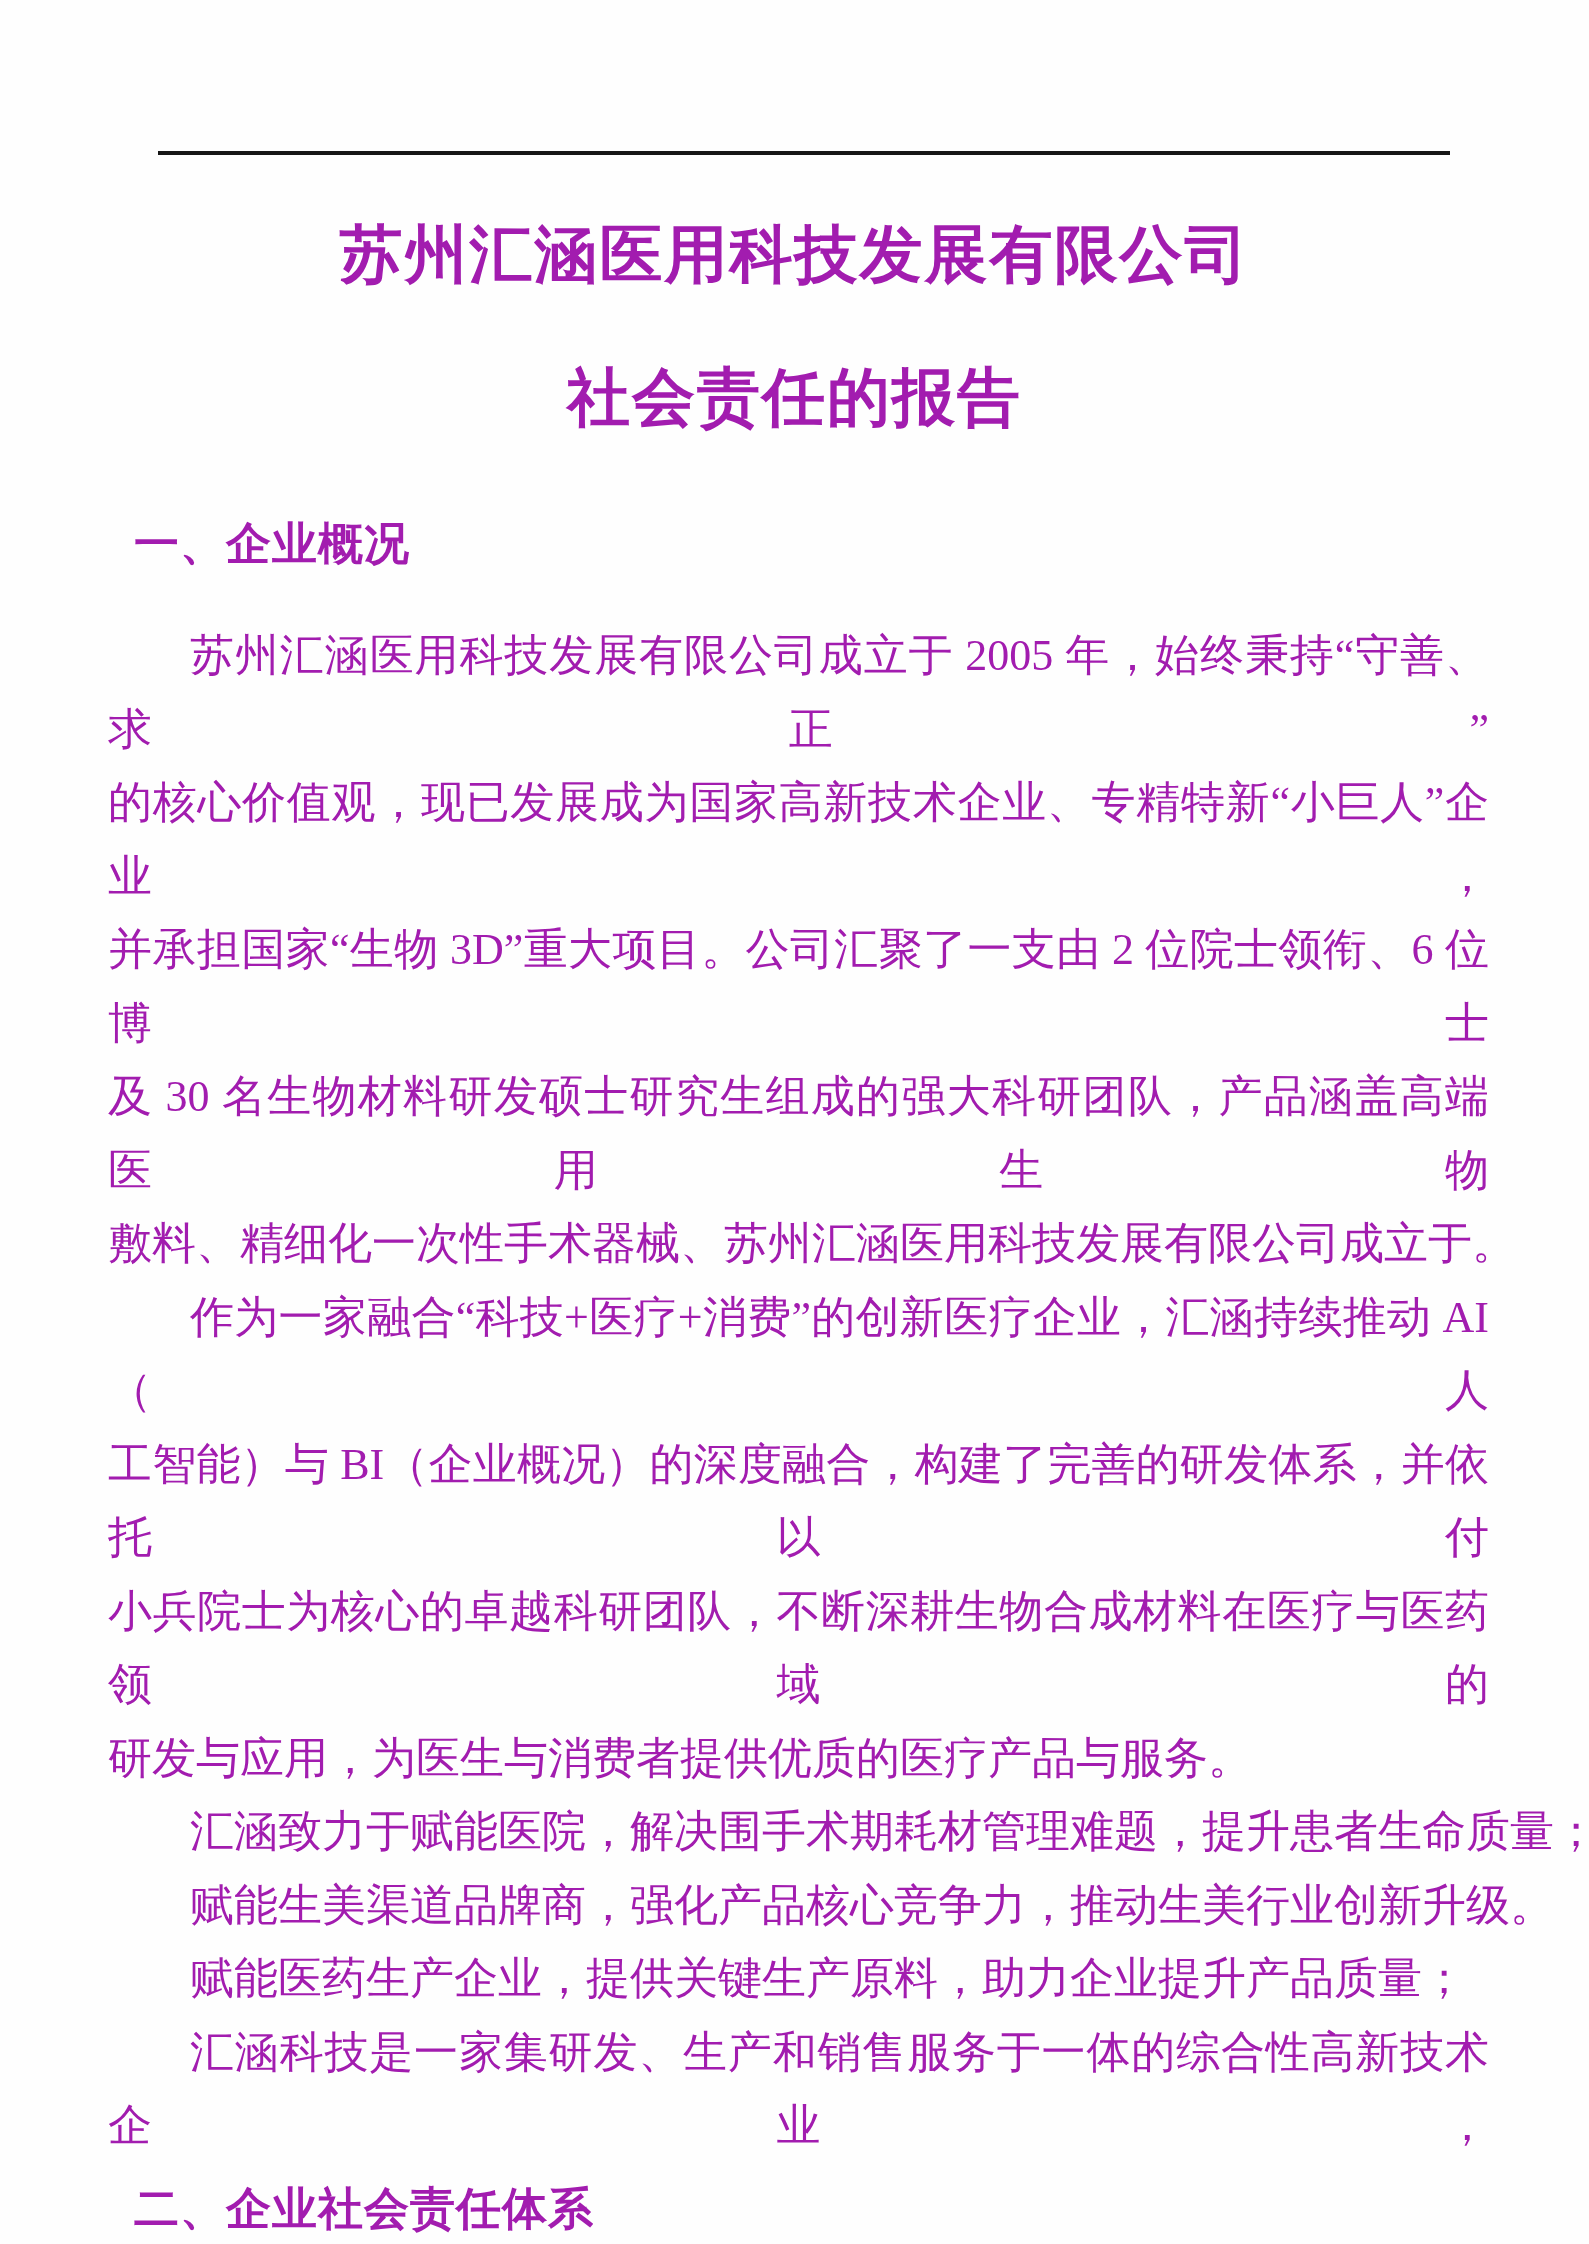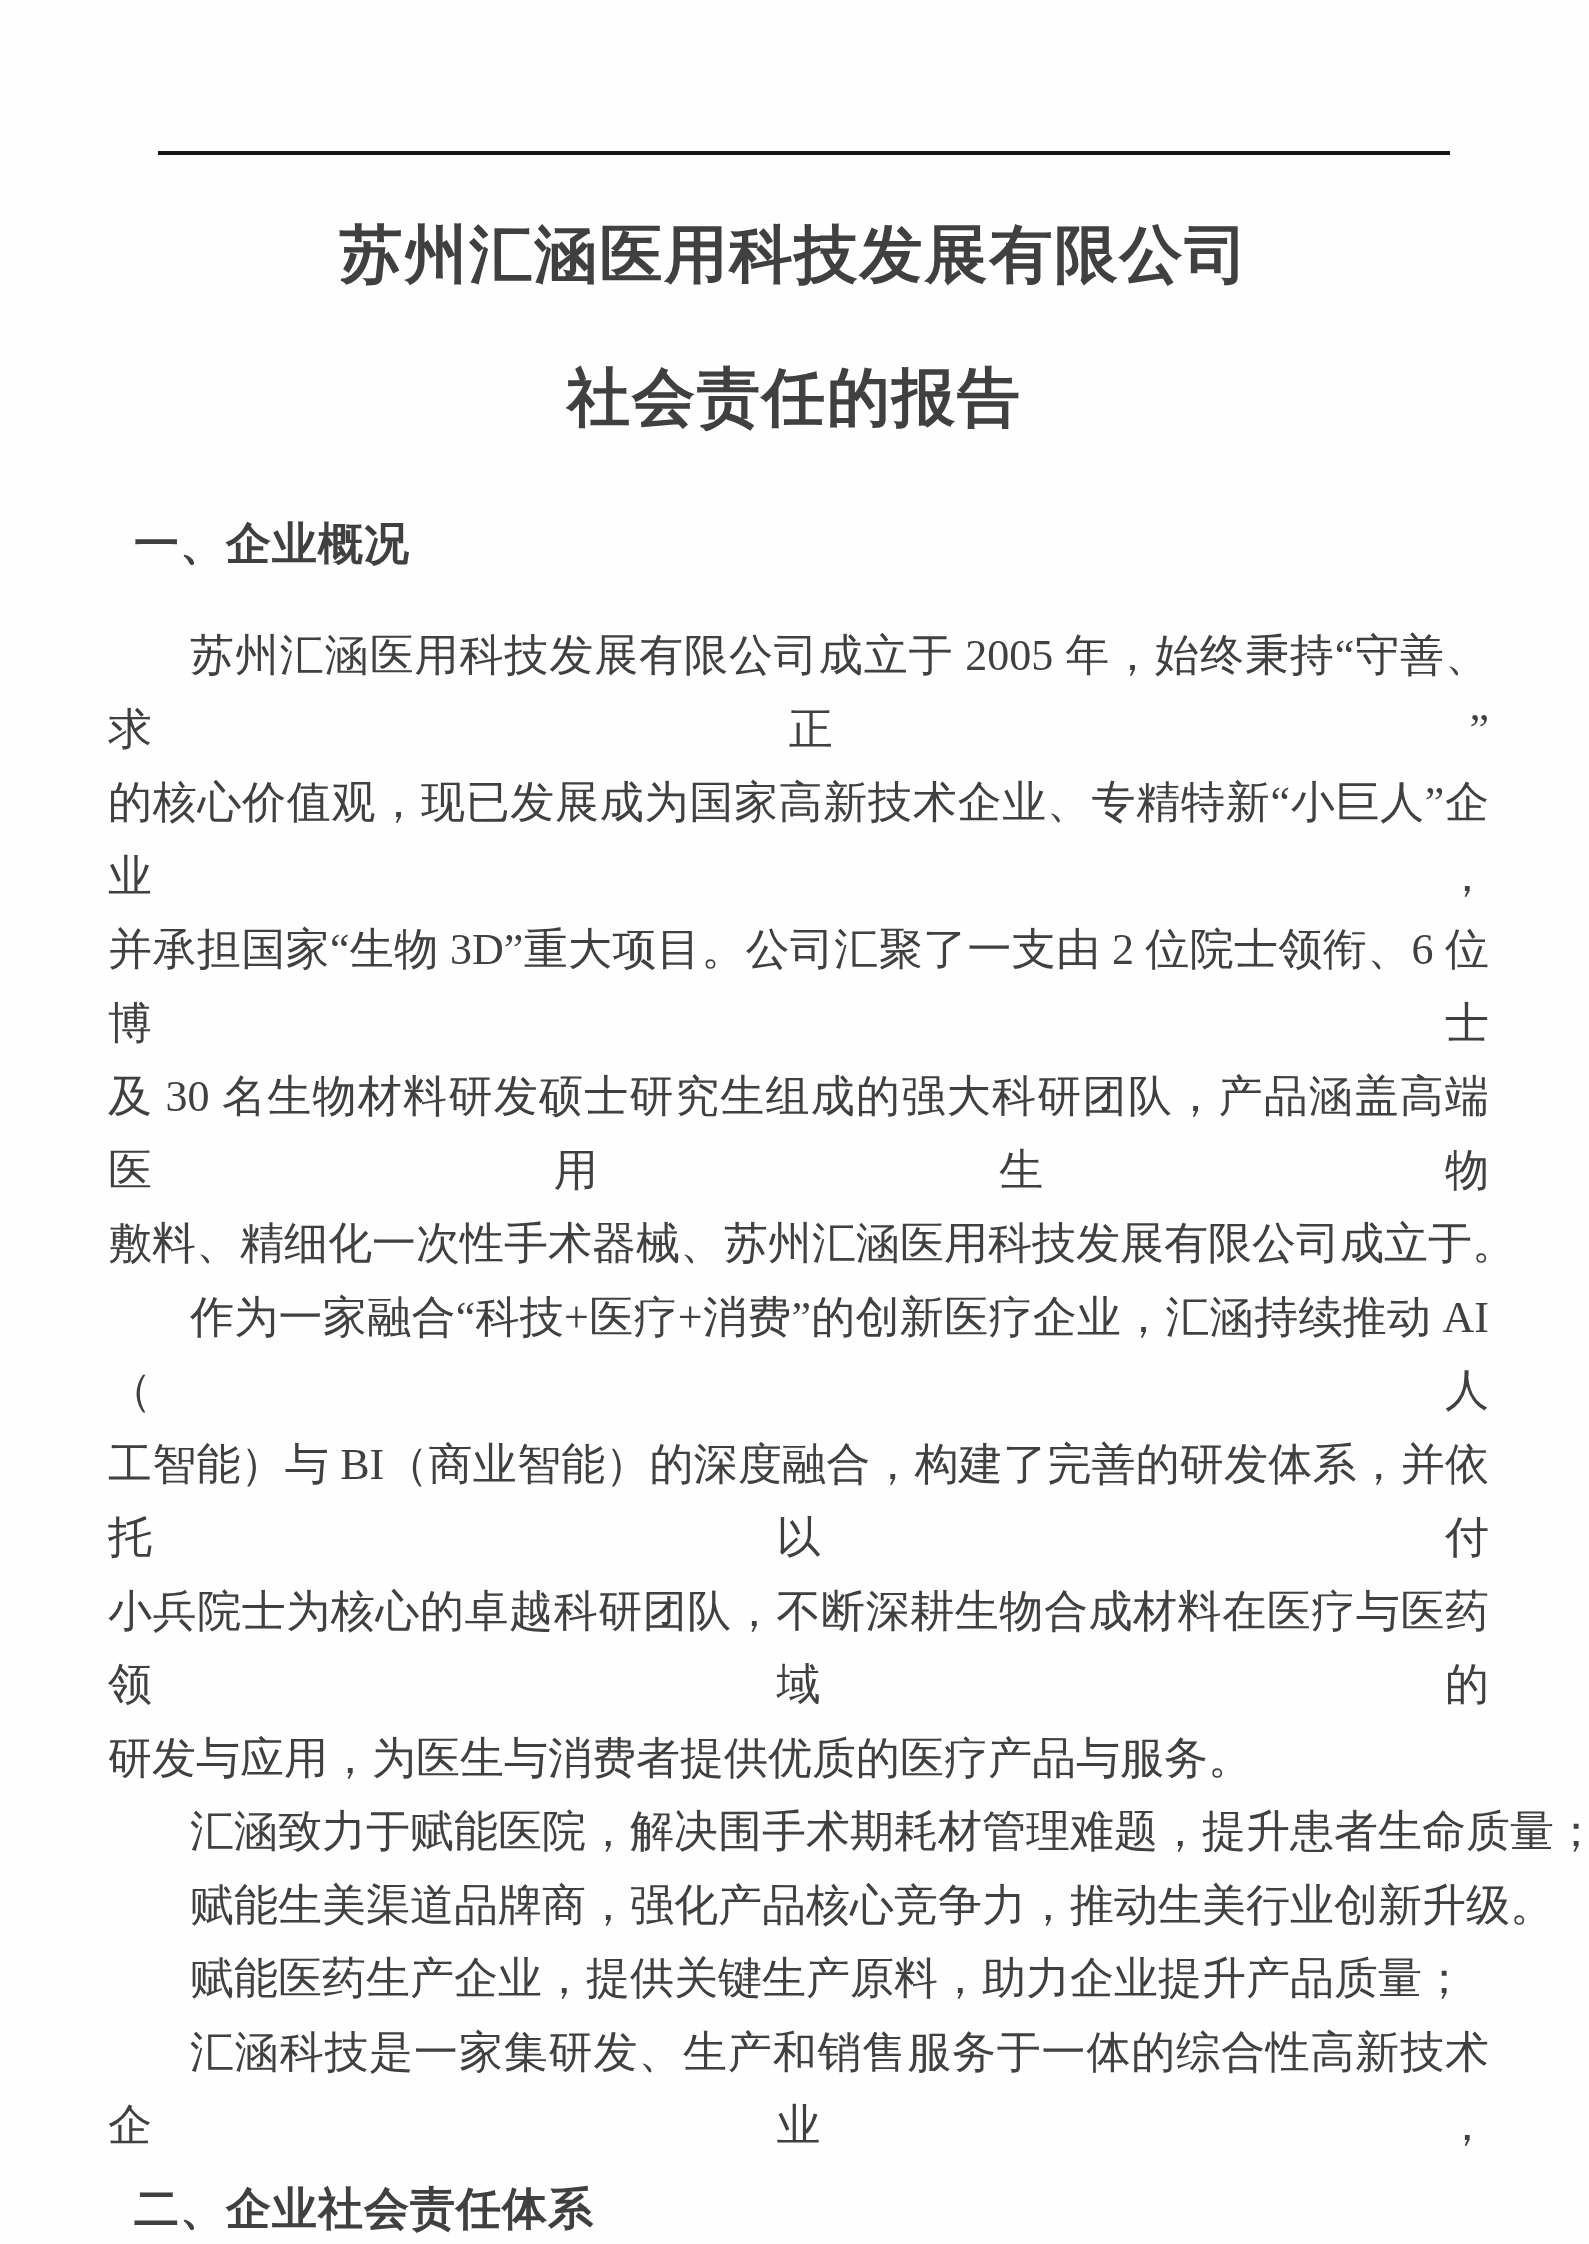--- a/index.html
+++ b/index.html
@@ -6,21 +6,21 @@
     margin: 0;
     padding: 0;
     background: #ffffff;
   }
   .page {
     position: relative;
     width: 1589px;
     height: 2244px;
     margin: 0 auto;
     background: #fefefe;
-    color: #404040;
+    color: #a21caf;
     font-family: "Liberation Serif", "DejaVu Serif", serif;
     overflow: hidden;
   }
   .rule {
     position: absolute;
     top: 151px;
     left: 158px;
     width: 1292px;
     height: 4px;
     background: #161616;
@@ -104,21 +104,21 @@
     <div class="para first">
       <div class="ln fill indent">苏州汇涵医用科技发展有限公司成立于 2005 年，始终秉持“守善、求正”</div>
       <div class="ln fill">的核心价值观，现已发展成为国家高新技术企业、专精特新“小巨人”企业，</div>
       <div class="ln fill">并承担国家“生物 3D”重大项目。公司汇聚了一支由 2 位院士领衔、6 位博士</div>
       <div class="ln fill">及 30 名生物材料研发硕士研究生组成的强大科研团队，产品涵盖高端医用生物</div>
       <div class="ln">敷料、精细化一次性手术器械、苏州汇涵医用科技发展有限公司成立于。</div>
     </div>
 
     <div class="para">
       <div class="ln fill indent">作为一家融合“科技+医疗+消费”的创新医疗企业，汇涵持续推动 AI（人</div>
-      <div class="ln fill">工智能）与 BI（商业智能）的深度融合，构建了完善的研发体系，并依托以付</div>
+      <div class="ln fill">工智能）与 BI（企业概况）的深度融合，构建了完善的研发体系，并依托以付</div>
       <div class="ln fill">小兵院士为核心的卓越科研团队，不断深耕生物合成材料在医疗与医药领域的</div>
       <div class="ln">研发与应用，为医生与消费者提供优质的医疗产品与服务。</div>
     </div>
 
     <div class="para">
       <div class="ln indent">汇涵致力于赋能医院，解决围手术期耗材管理难题，提升患者生命质量；</div>
       <div class="ln indent">赋能生美渠道品牌商，强化产品核心竞争力，推动生美行业创新升级。</div>
       <div class="ln indent">赋能医药生产企业，提供关键生产原料，助力企业提升产品质量；</div>
     </div>
 

